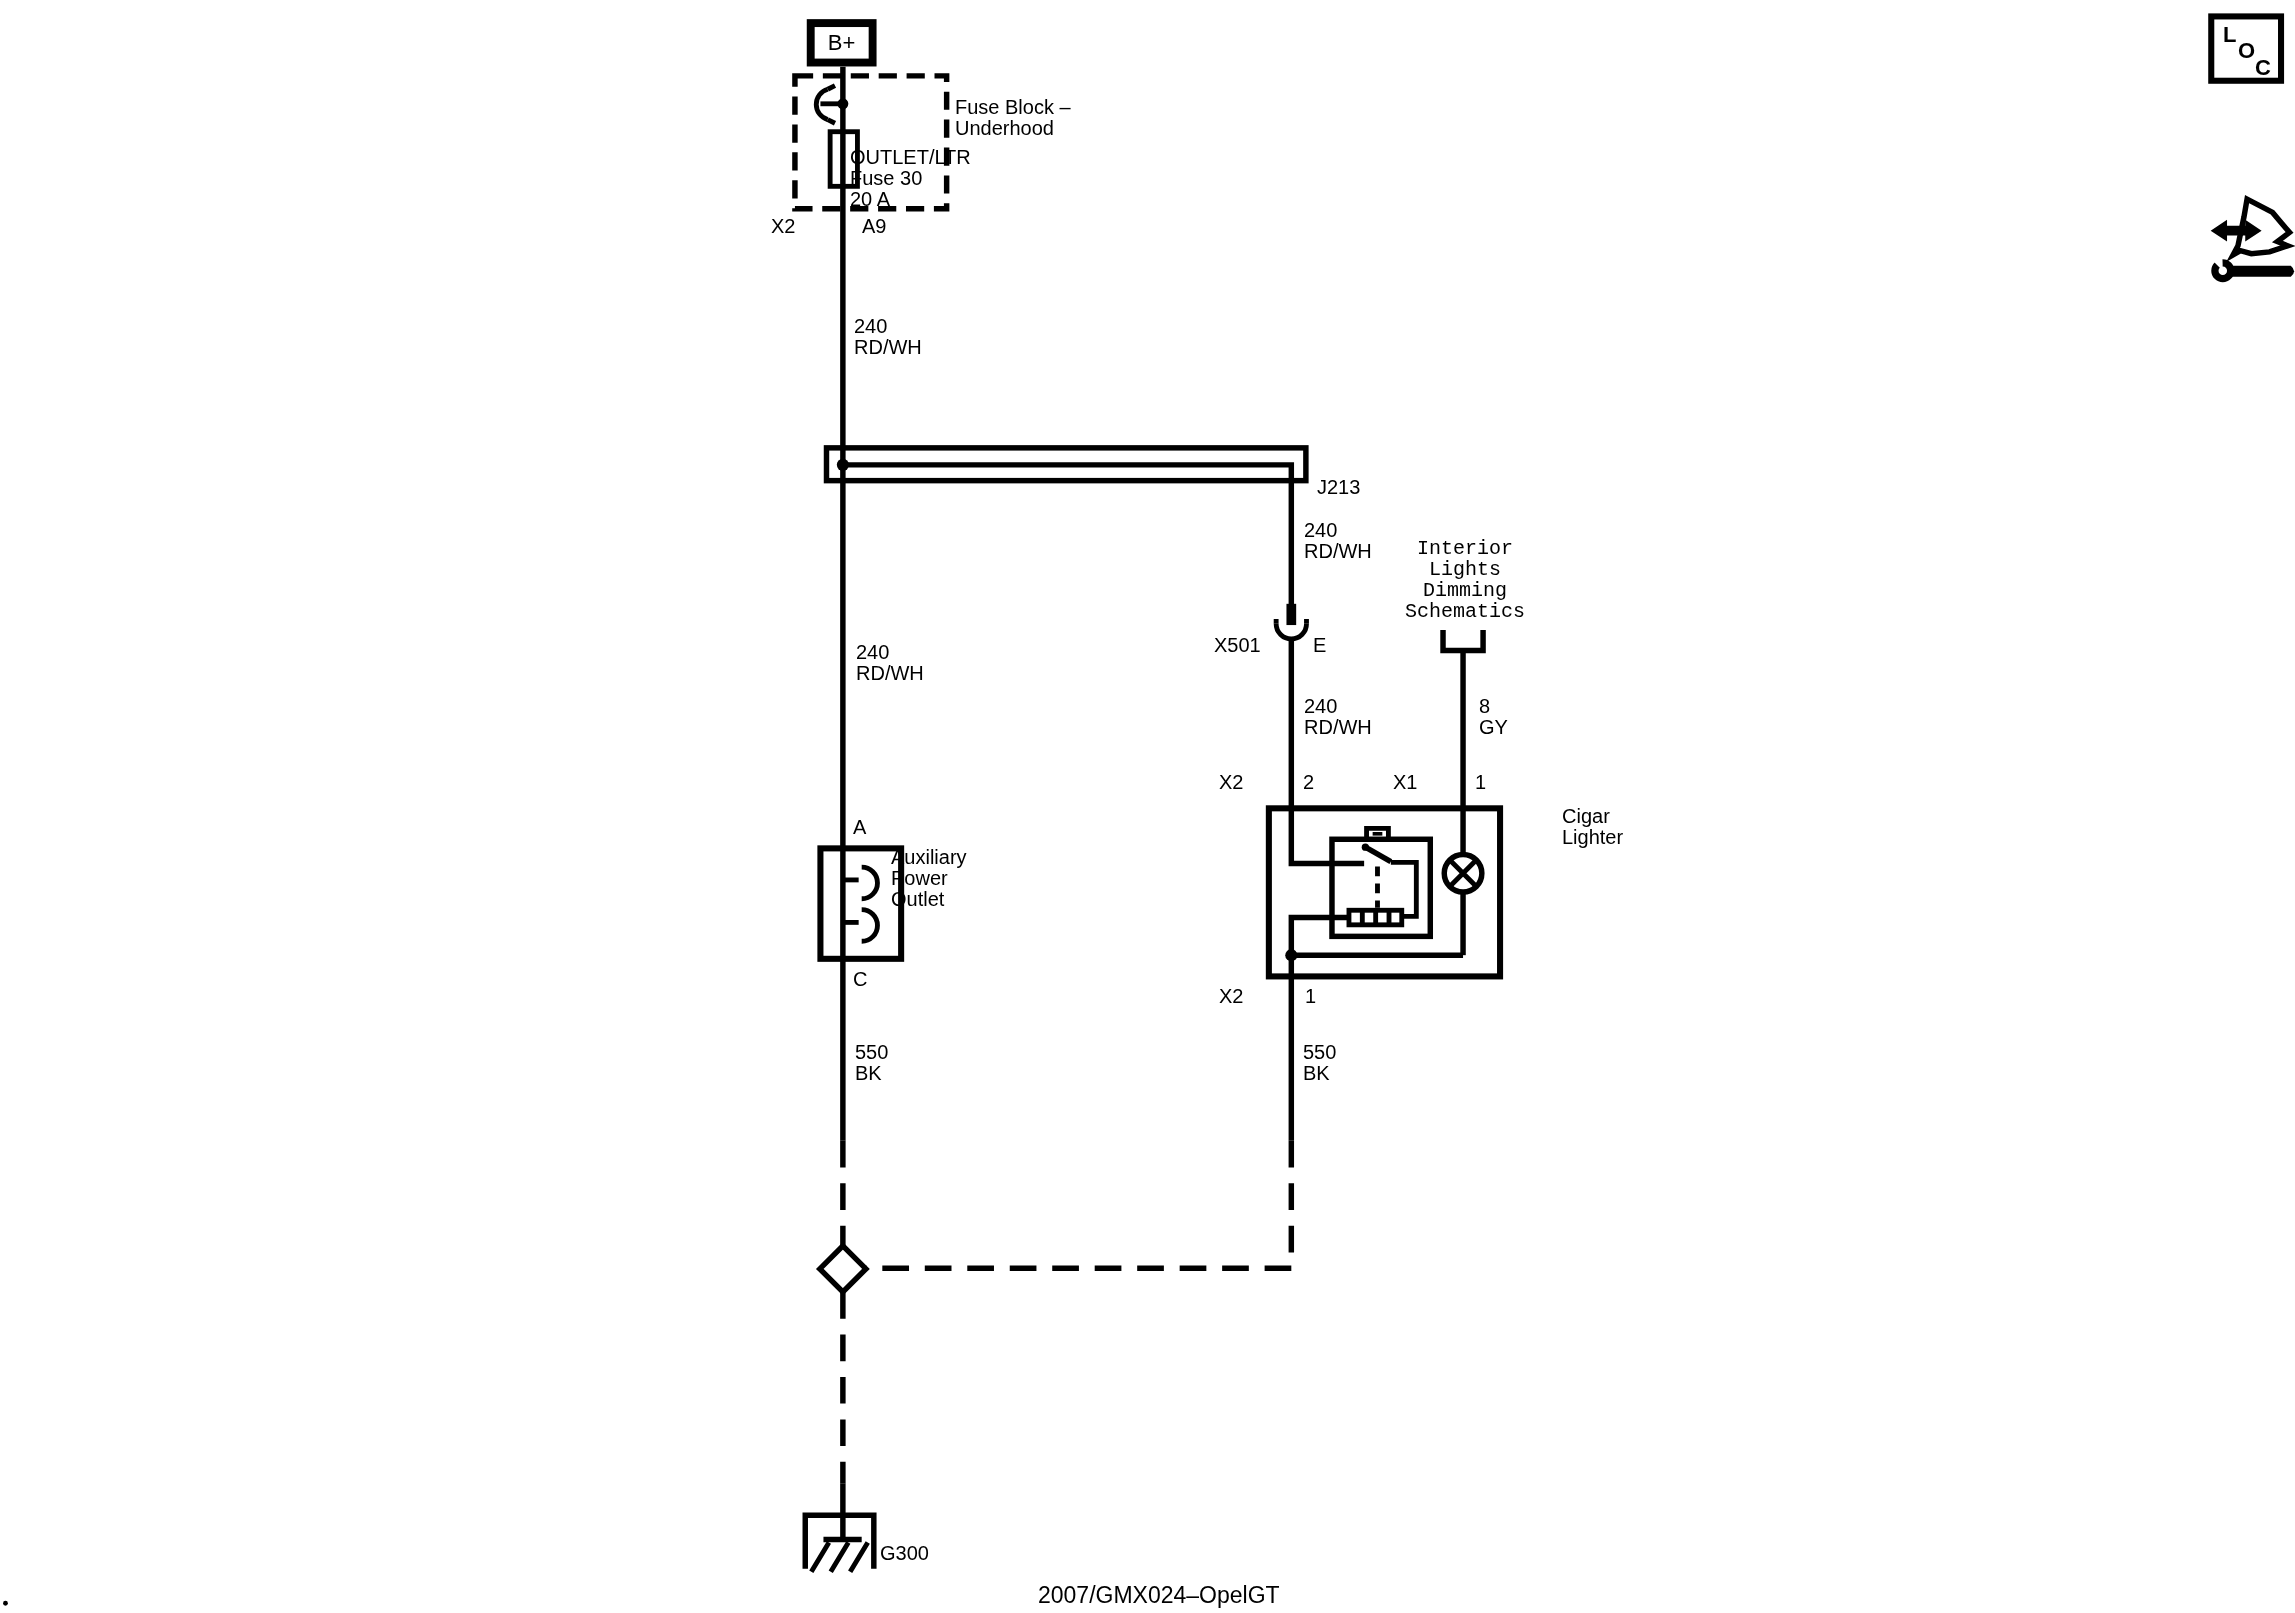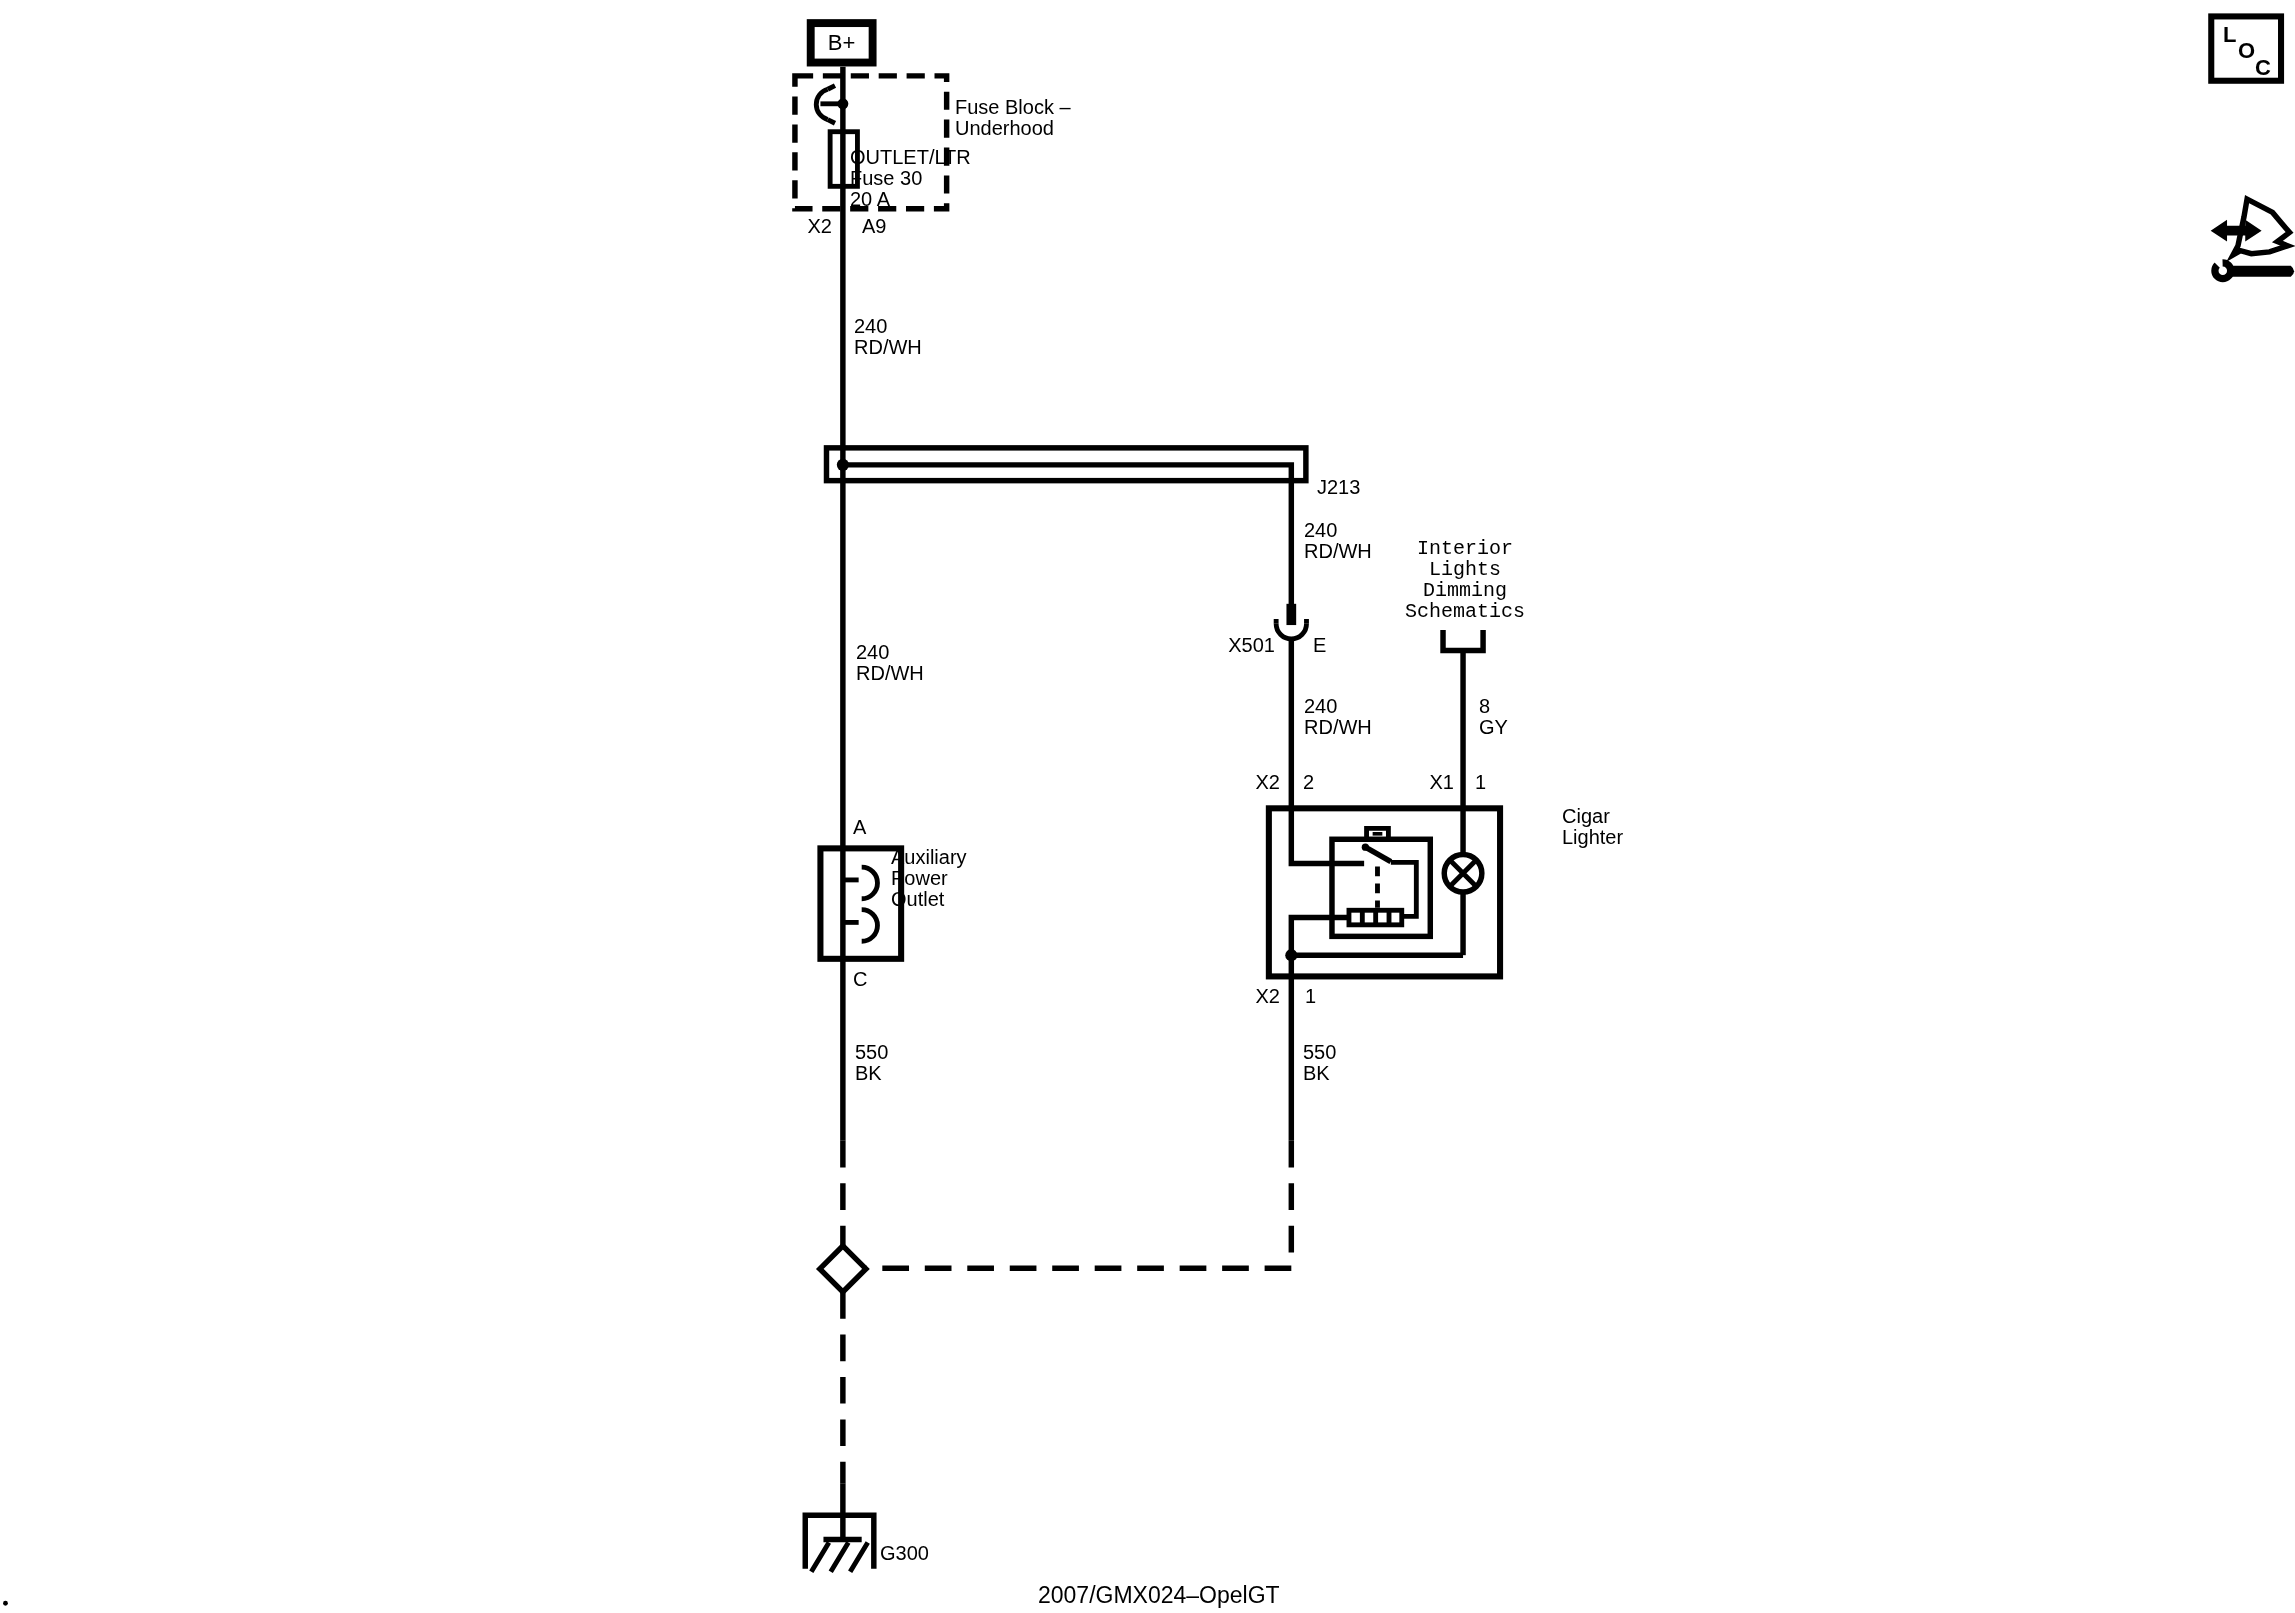--- a/index.html
+++ b/index.html
@@ -1,20 +1,20 @@
 <!DOCTYPE html>
 <html style="font-size:9.7px"><head>
 <meta charset="utf-8">
 <style>
   html,body{margin:0;padding:0;background:#ffffff;}
   #stage{position:relative;width:2295px;height:1613px;background:#ffffff;overflow:hidden;
          font-family:"Liberation Sans", sans-serif;color:#000;}
   #wiresvg{position:absolute;left:0;top:0;width:2295px;height:1613px;}
   .lbl{position:absolute;font-size:20px;line-height:21px;white-space:pre-line;color:#000;}
-  .r{text-align:right;}
+  .r{}
   .c{text-align:center;font-family:Liberation Mono, monospace;}
   .big{font-size:23px;}
   .bplus{font-size:22px;text-align:center;}
   .locletter{position:absolute;font-size:22px;font-weight:700;color:#000;}
 </style>
 </head>
 <body>
 
 <div id="stage">
 

